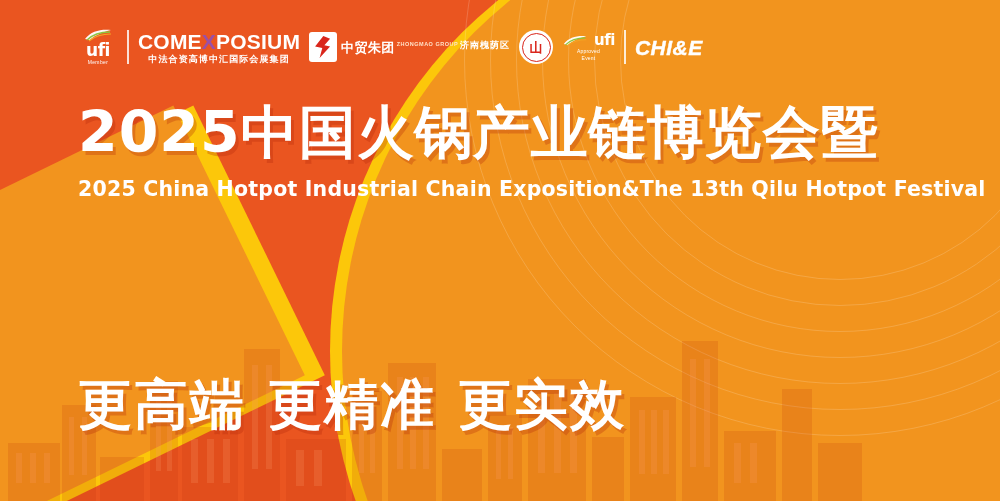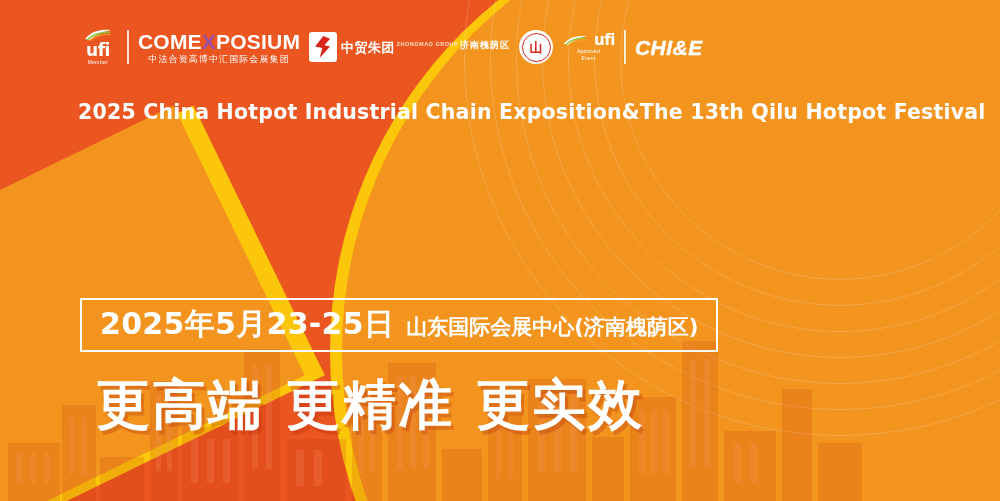--- a/index.html
+++ b/index.html
@@ -96,21 +96,21 @@
   .ufi-sub { font-size: 5px; color: #fff; letter-spacing: .4px; line-height: 1.3; }
 
   .comex { display: flex; flex-direction: column; align-items: center; gap: 3px; }
   .comex-word {
     font-size: 21px; font-weight: 800; color: #fff; letter-spacing: .2px;
     line-height: 1; white-space: nowrap;
   }
   .comex-word em { color: #9a4fa8; font-style: normal; }
   .comex-cn {
     font-size: 9px; color: #fff; letter-spacing: 1.1px; white-space: nowrap;
-    line-height: 1; font-weight: 400;
+    line-height: 1; font-weight: 700;
   }
 
   .zhongmao { display: flex; align-items: center; gap: 4px; }
   .zm-mark {
     width: 28px; height: 30px; background: #fff; border-radius: 3px;
     position: relative; overflow: hidden;
   }
   .zm-mark:after {
     content: ""; position: absolute; left: 6px; top: 4px;
     width: 15px; height: 22px; background: #d9261c;
@@ -150,20 +150,21 @@
   
   .title-block { position: absolute; left: 78px; top: 100px; width: 850px; }
   .title-cn {
     font-family: "DejaVu Sans", "Liberation Sans", sans-serif;
     font-size: 57px; font-weight: 700; color: #ffffff;
     line-height: 1.14; letter-spacing: 1px;
     text-shadow: 3px 4px 0 rgba(180,40,10,.30);
     white-space: nowrap;
   }
   .title-en {
+    margin-top: 12px;
     font-family: "DejaVu Sans", sans-serif;
     font-size: 20.5px; font-weight: 600; color: #ffffff;
     letter-spacing: .2px; white-space: nowrap;
   }
 
   
   .datebox {
     position: absolute; left: 80px; top: 298px;
     border: 2.5px solid #ffffff;
     padding: 9px 18px 11px 18px;
@@ -175,21 +176,21 @@
     letter-spacing: .3px; white-space: nowrap;
   }
   .venue {
     font-family: "DejaVu Sans", sans-serif;
     font-size: 21px; font-weight: 700; color: #fff; line-height: 1;
     white-space: nowrap;
   }
 
   
   .slogan {
-    position: absolute; left: 96px; top: 378px;
+    position: absolute; left: 78px; top: 378px;
     font-family: "DejaVu Sans", "Liberation Sans", sans-serif;
     font-size: 54px; font-weight: 700; color: #ffffff;
     letter-spacing: 2px; line-height: 1;
     text-shadow: 3px 4px 0 rgba(180,40,10,.30);
     white-space: nowrap;
   }
   .slogan span { margin-right: 22px; }
   .slogan span:last-child { margin-right: 0; }
 </style>
 </head>
@@ -327,25 +328,22 @@
       <span class="ufi-appr-sub">Approved</span>
       <span class="ufi-appr-sub">Event</span>
     </div>
 
     <div class="divider"></div>
 
     <div class="chise">CHI&amp;E</div>
   </div>
 
   <div class="title-block">
+    <div class="title-cn">2025中国火锅产业链博览会暨</div>
     <div class="title-en">2025 China Hotpot Industrial Chain Exposition&amp;The 13th Qilu Hotpot Festival</div>
   </div>
 
-  <div class="datebox">
-    <span class="date-main">2025年5月23-25日</span>
-    <span class="venue">山东国际会展中心(济南槐荫区)</span>
-  </div>
 
   <div class="slogan">
     <span>更高端</span><span>更精准</span><span>更实效</span>
   </div>
 
 </div>
 
 </body></html>

